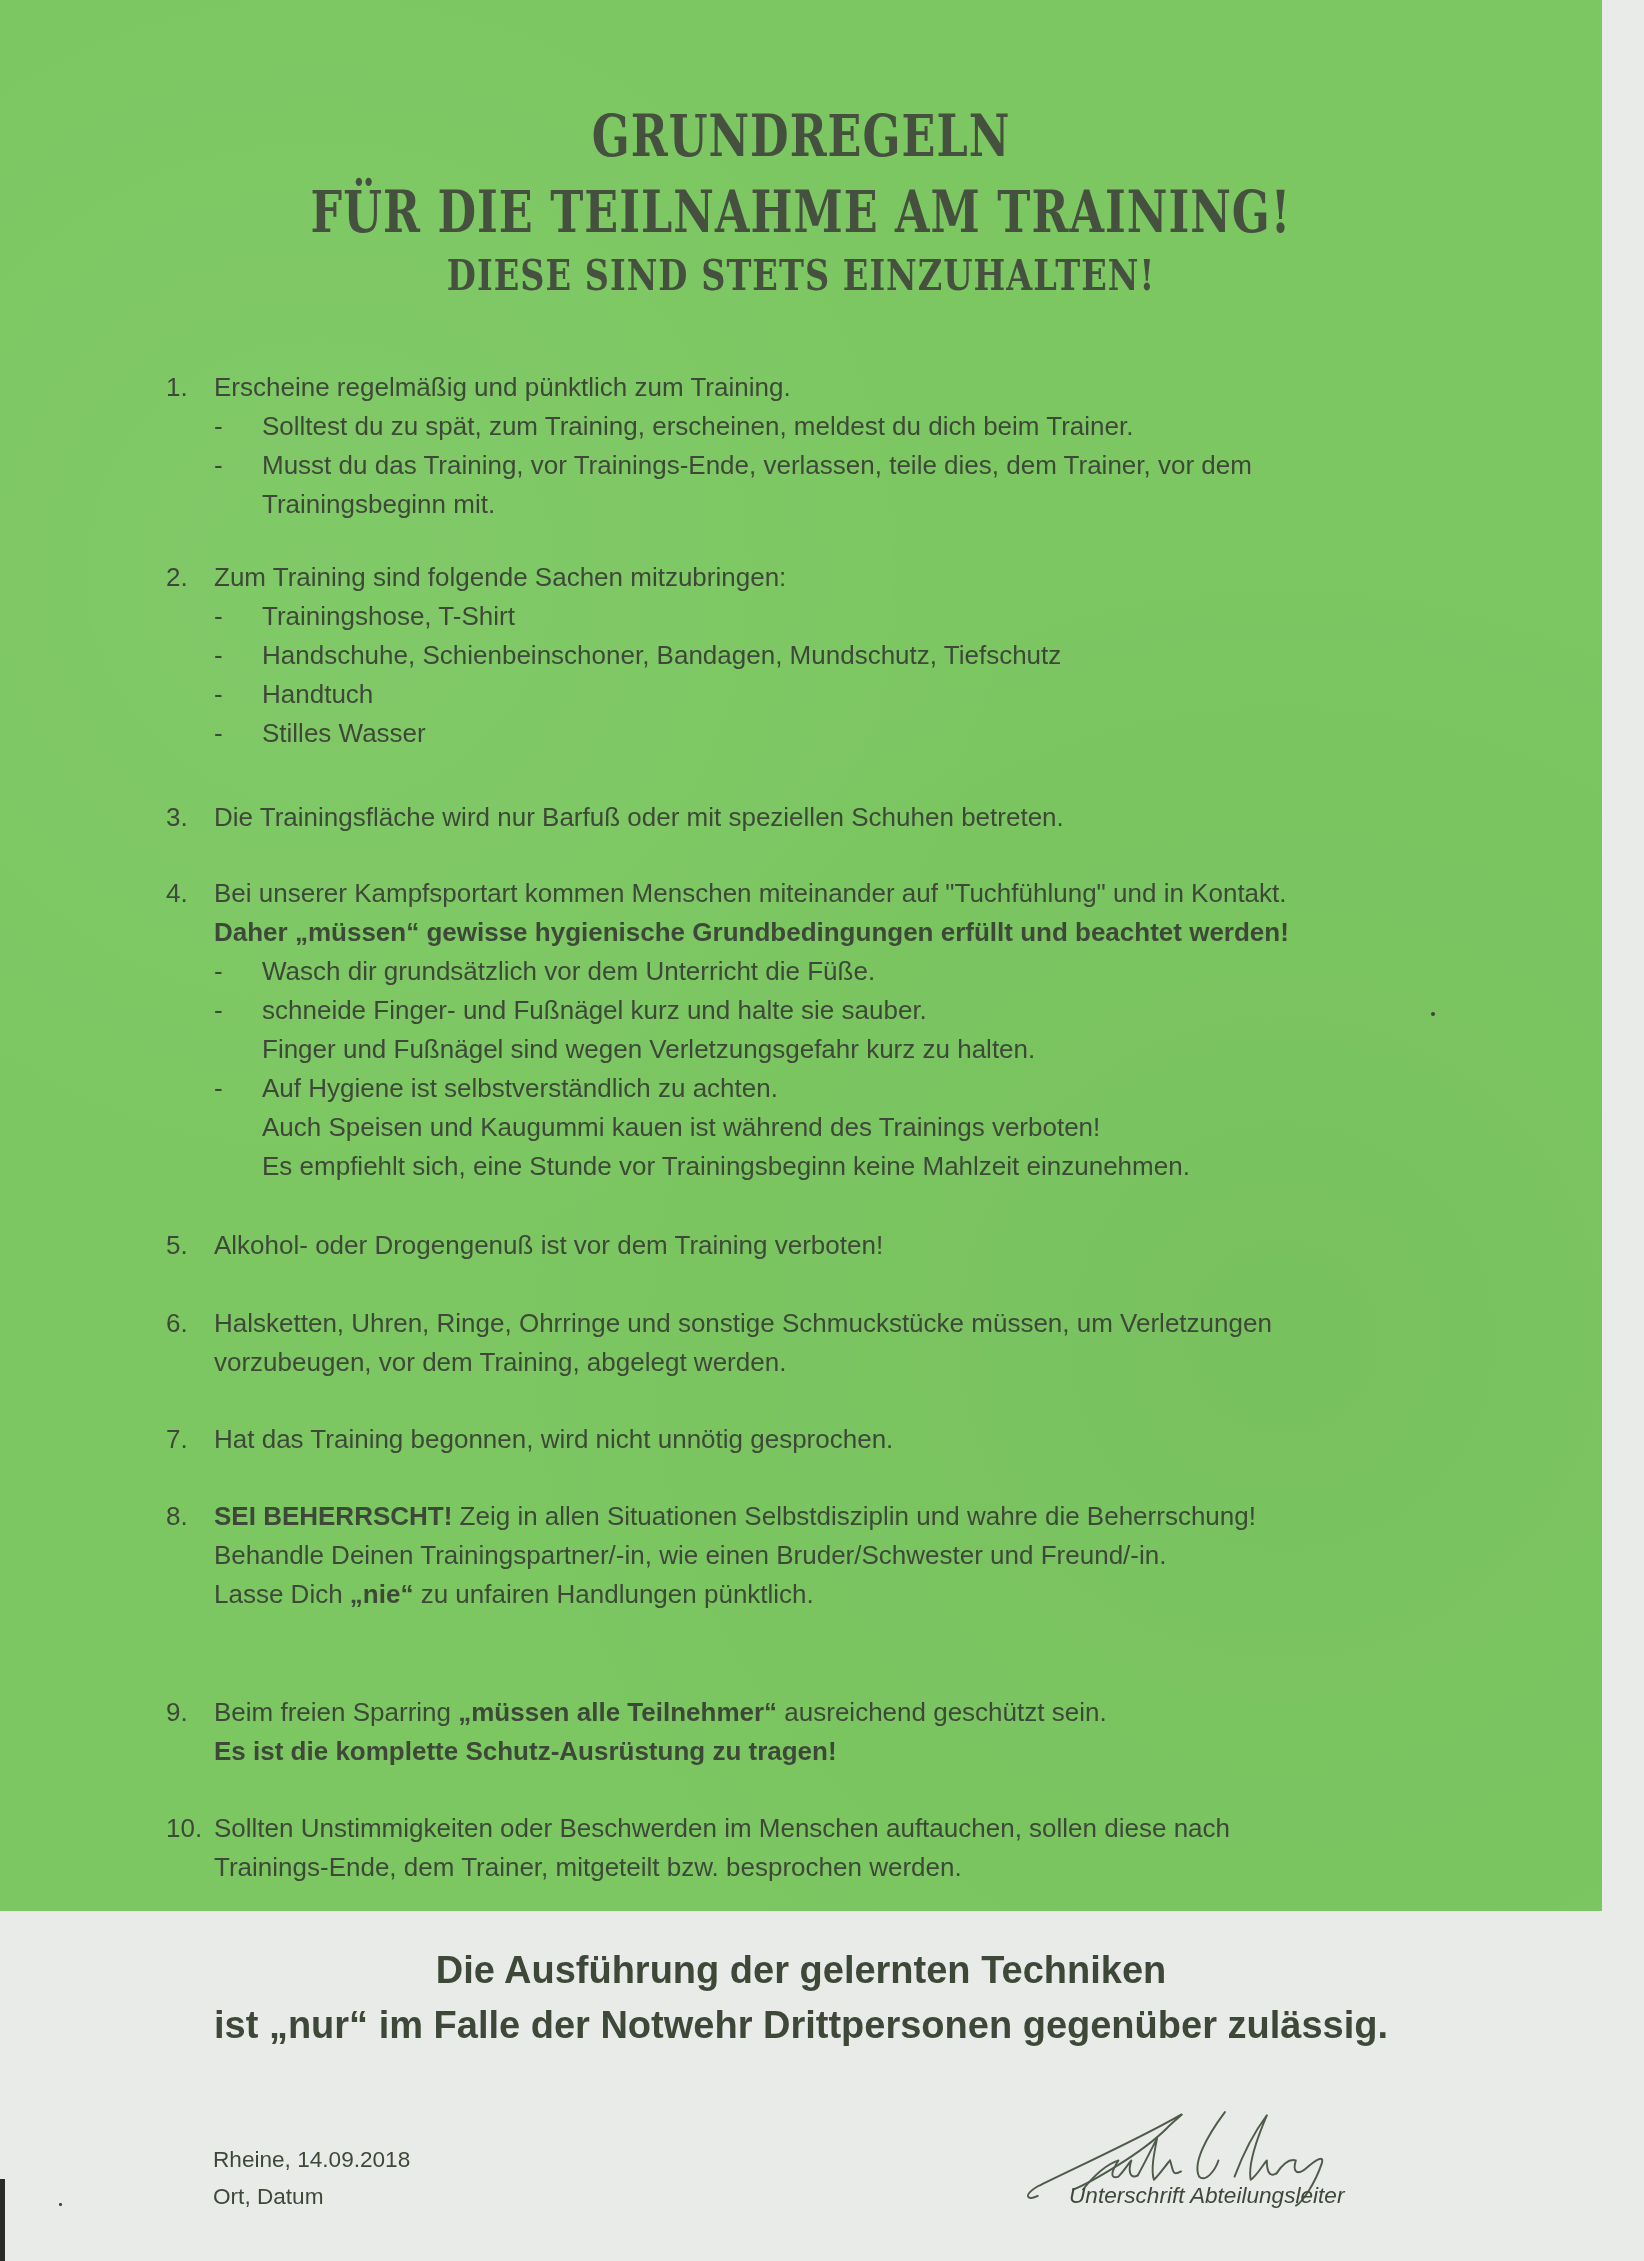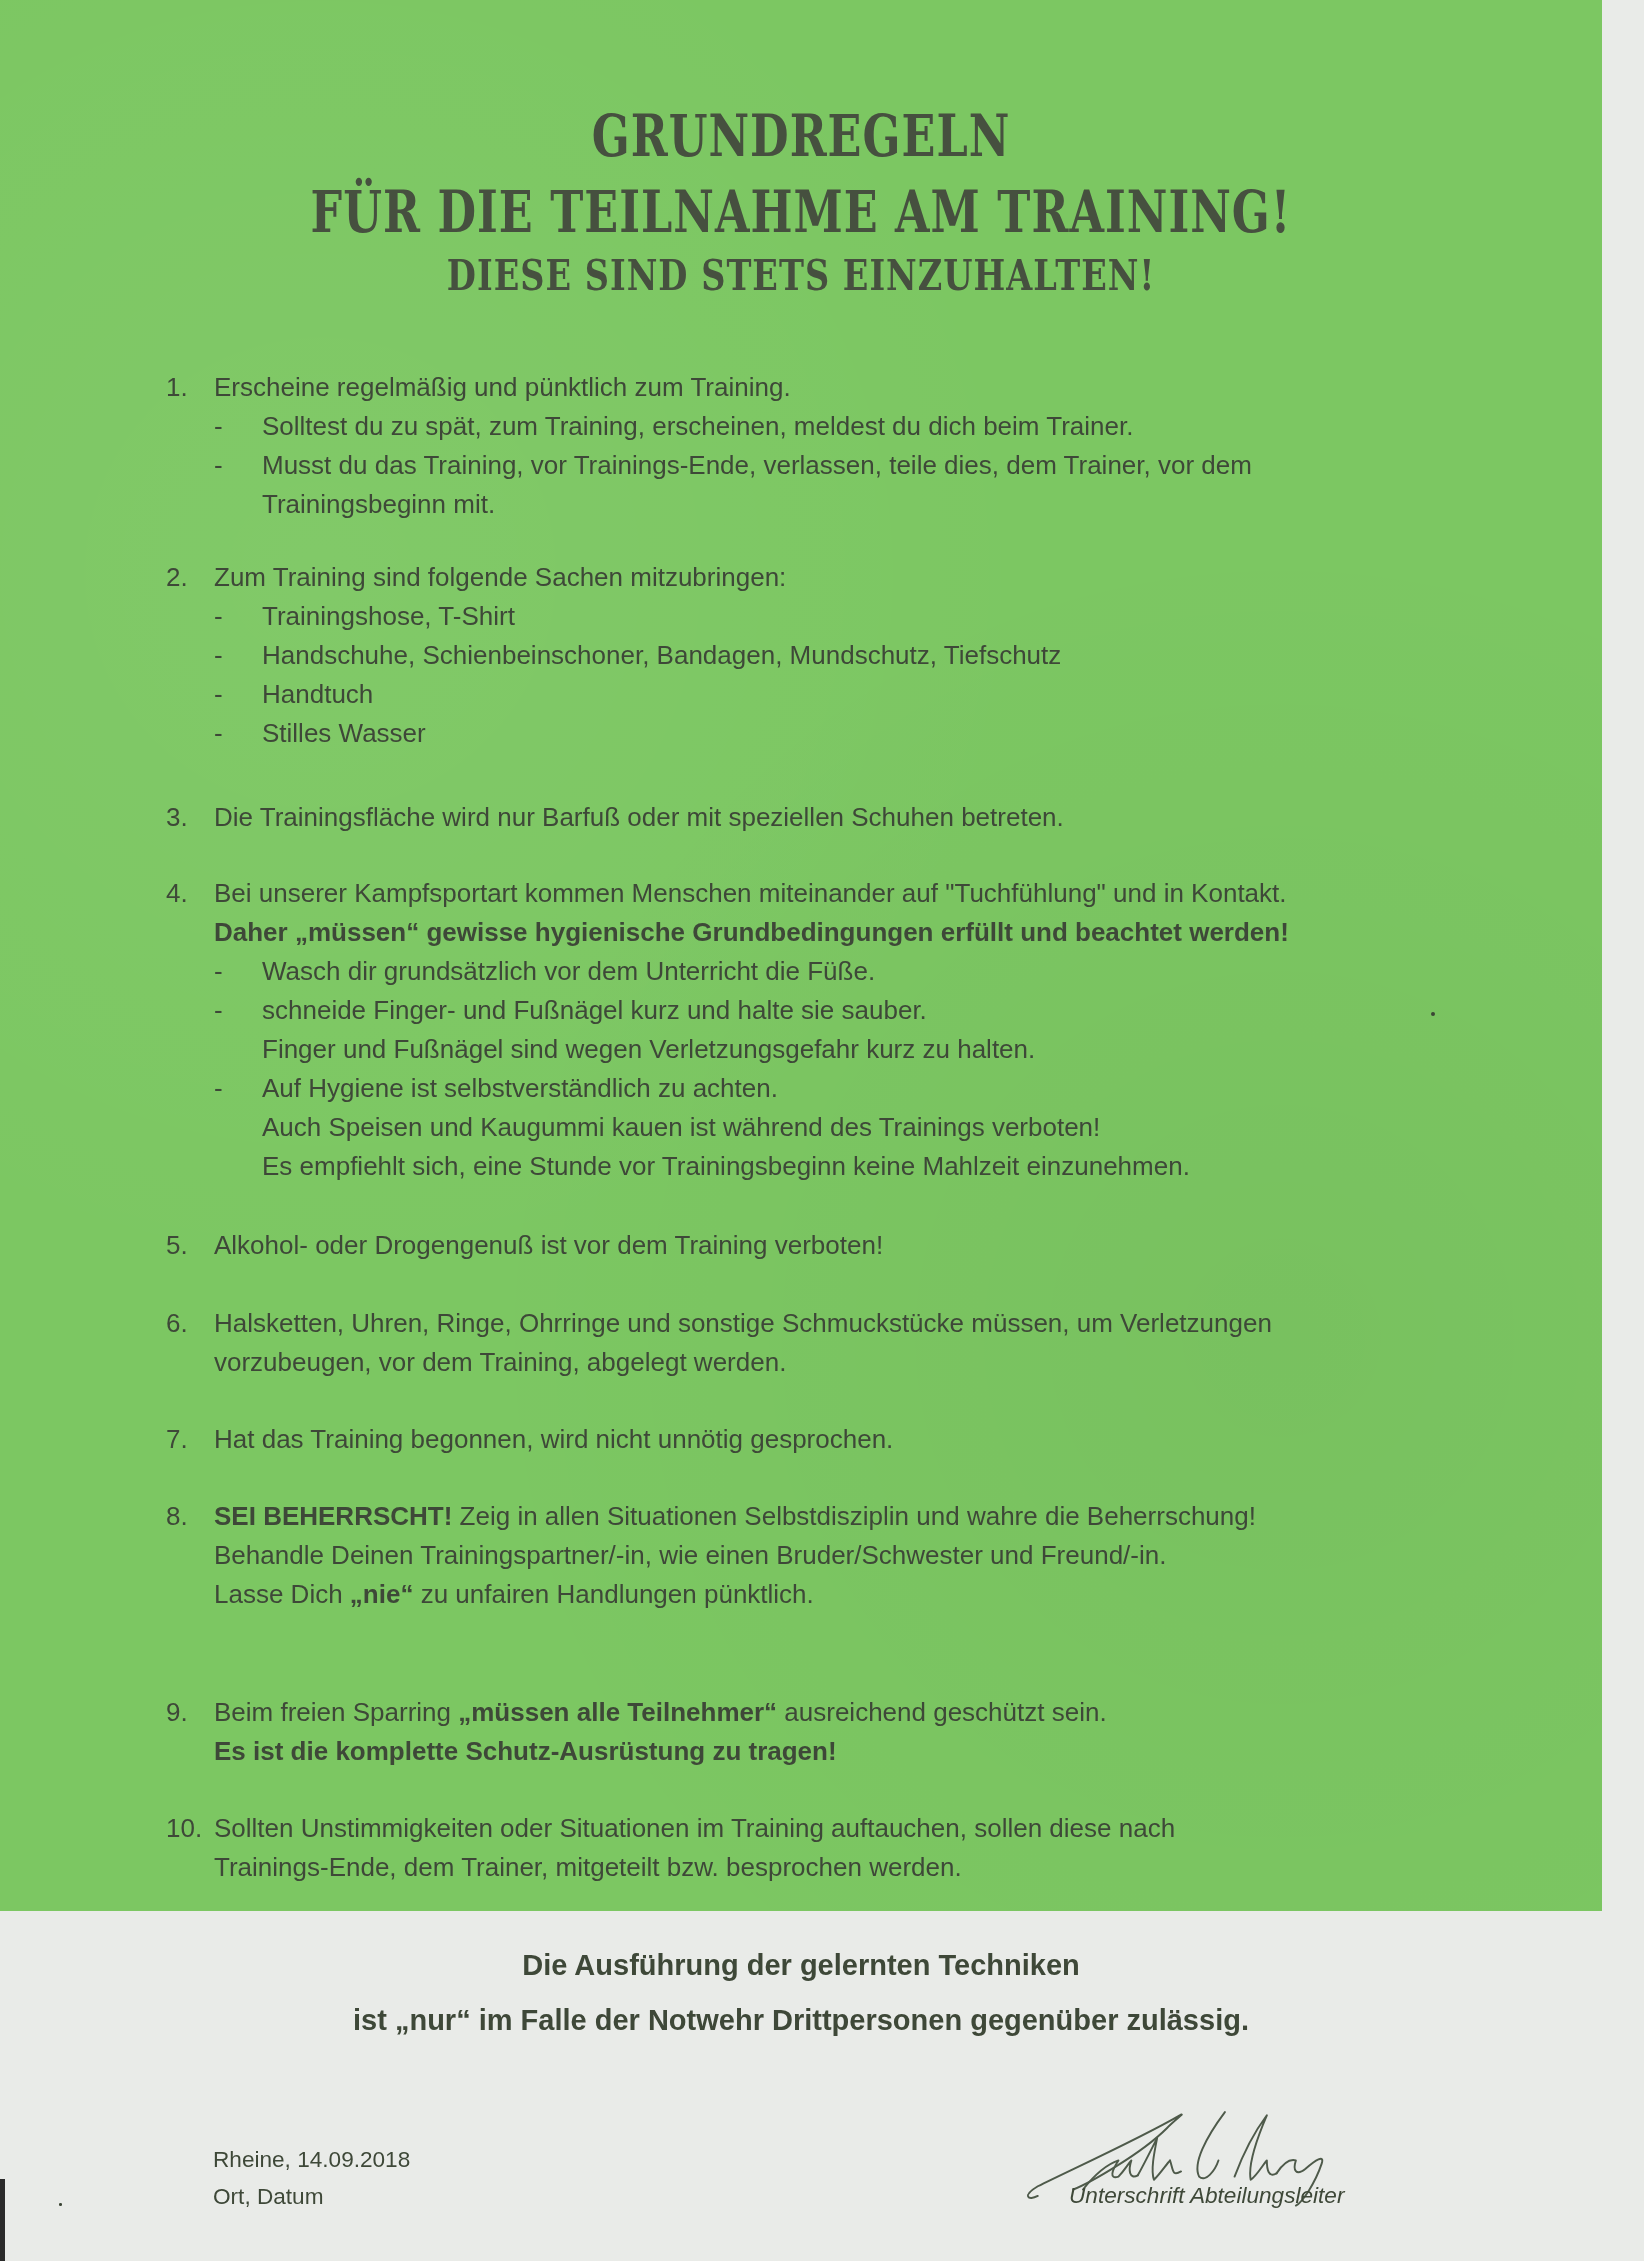--- a/index.html
+++ b/index.html
@@ -39,21 +39,21 @@
   .line { position:relative; height:39px; line-height:39px; white-space:nowrap; }
   .num { position:absolute; left:0; top:0; }
   .main { position:absolute; left:48px; top:0; }
   .dash { position:absolute; left:48px; top:0; }
   .sub { position:absolute; left:96px; top:0; }
   b, .bold { font-weight:bold; }
 
   .closing {
     position:absolute; left:0; width:1602px; text-align:center;
     font-family:"Liberation Sans", "DejaVu Sans", sans-serif;
-    font-weight:bold; color:#3e4838; font-size:29px;
+    font-weight:bold; color:#3e4838; font-size:38px;
   }
   .footer {
     position:absolute;
     font-family:"Liberation Sans", "DejaVu Sans", sans-serif;
     color:#3e4838; font-size:22.6px; line-height:37px;
   }
   .sig-svg { position:absolute; left:1012px; top:2099px; }
 </style>
 </head>
 <body>
@@ -189,21 +189,21 @@
       <span class="main"><span>Beim freien Sparring </span><b>„müssen alle Teilnehmer“</b><span> ausreichend geschützt sein.</span></span>
     </div>
     <div class="line">
       <span class="main bold">Es ist die komplette Schutz-Ausrüstung zu tragen!</span>
     </div>
   </div>
 
   <div class="rule body-text" style="top:1809px;">
     <div class="line">
       <span class="num">10.</span>
-      <span class="main">Sollten Unstimmigkeiten oder Situationen im Training auftauchen, sollen diese nach</span>
+      <span class="main">Sollten Unstimmigkeiten oder Beschwerden im Menschen auftauchen, sollen diese nach</span>
     </div>
     <div class="line">
       <span class="main">Trainings-Ende, dem Trainer, mitgeteilt bzw. besprochen werden.</span>
     </div>
   </div>
 
   <div class="closing" style="top:1949px;">Die Ausführung der gelernten Techniken</div>
   <div class="closing" style="top:2004px;">ist „nur“ im Falle der Notwehr Drittpersonen gegenüber zulässig.</div>
 
   <div class="footer" style="left:213px; top:2141px;">

